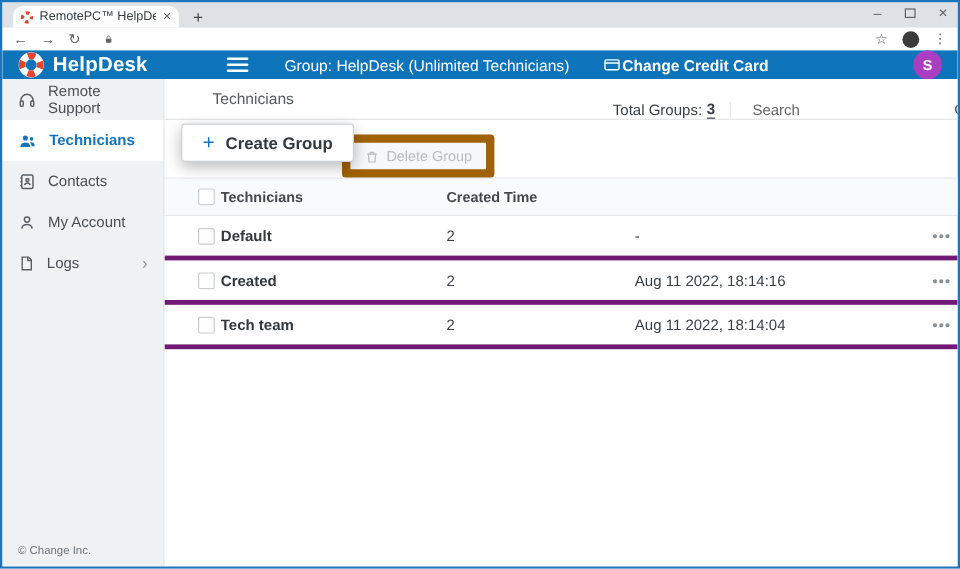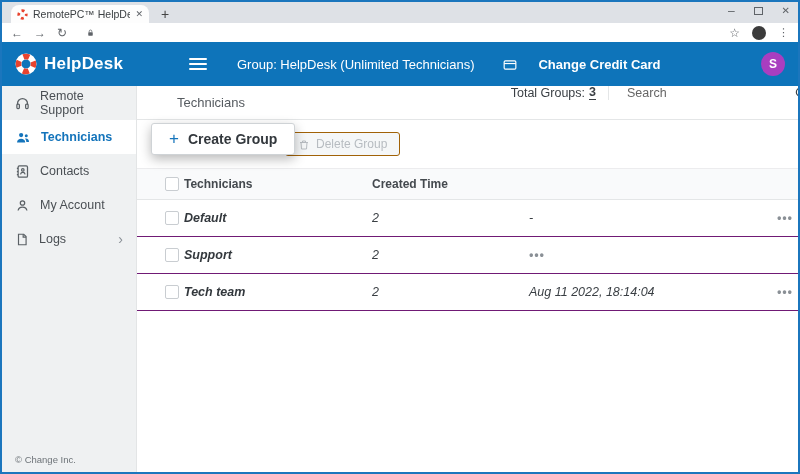--- a/index.html
+++ b/index.html
@@ -20,27 +20,27 @@
   .btoolbar { height:19px; background:#fff; display:flex; align-items:center; padding:0 9px; gap:11px; flex:0 0 auto; }
   .nav-ic { font-size:12px; color:#5f6368; line-height:12px; cursor:pointer; }
   .omnibox { flex:1; display:flex; align-items:center; gap:6px; padding-left:8px; }
   .url { font-size:11px; color:#3c4043; }
   .right-ic { display:flex; align-items:center; gap:12px; }
   .star { font-size:12px; color:#5f6368; }
   .chrome-avatar { width:14px; height:14px; border-radius:50%; background:#3b3b3b; display:inline-block; }
   .kebab { font-size:11px; color:#5f6368; }
 
   
-  .app-header { height:44px; background:#0e74ba; display:flex; align-items:center; padding:0 13px; color:#fff; flex:0 0 auto; }
+  .app-header { height:24px; background:#0e74ba; display:flex; align-items:center; padding:0 13px; color:#fff; flex:0 0 auto; }
   .logo { display:flex; align-items:center; gap:7px; width:150px; }
   .logo-text { font-size:17px; font-weight:bold; letter-spacing:.2px; }
   .hamburger { display:flex; flex-direction:column; gap:3px; margin-left:24px; cursor:pointer; }
   .hamburger span { width:18px; height:2px; background:#fff; border-radius:1px; }
   .plan-text { font-size:13px; margin-left:30px; }
-  .ccc { display:flex; align-items:flex-end; gap:20px; margin-left:28px; cursor:pointer; }
+  .ccc { display:flex; align-items:flex-start; gap:0; margin-left:28px; cursor:pointer; }
   .ccc-label { font-size:13px; font-weight:600; }
   .hdr-spacer { flex:1; }
   .user-avatar { width:24px; height:24px; border-radius:50%; background:#a93ec0; color:#fff; font-size:12px; font-weight:600; display:flex; align-items:center; justify-content:center; cursor:pointer; }
 
   
   .app-body { flex:1; display:flex; min-height:0; }
   .sidebar { width:135px; background:#eff1f2; border-right:1px solid #e3e5e6; position:relative; flex:0 0 auto; }
   .side-item { height:34px; display:flex; align-items:center; gap:10px; padding:0 13px; font-size:12.5px; color:#4a4f54; cursor:pointer; }
   .side-item .sicon { display:flex; color:#5a6065; }
   .side-item.active { background:#fff; color:#1474bb; font-weight:700; }
@@ -48,36 +48,36 @@
   .side-chevron { margin-left:auto; color:#8a9096; font-size:14px; line-height:14px; }
   .side-footer { position:absolute; bottom:7px; left:13px; font-size:9.5px; color:#6d7378; }
 
   .main { flex:1; display:flex; flex-direction:column; background:#fff; min-width:0; }
 
   .tabs-row { height:34px; display:flex; align-items:stretch; border-bottom:1px solid #e4e6e7; flex:0 0 auto; }
   .main-tab { display:flex; align-items:center; font-size:13px; color:#565b60; border-bottom:3px solid transparent; padding-top:2px; cursor:pointer; }
   .main-tab.t1 { margin-left:40px; }
   .main-tab.t2 { margin-left:33px; }
   .main-tab.active { color:#1474bb; font-weight:700; border-bottom-color:#1474bb; }
-  .tabs-right { margin-left:auto; display:flex; align-items:flex-start; }
+  .tabs-right { margin-left:auto; display:flex; align-items:flex-end; }
   .total { display:flex; align-items:center; font-size:12.5px; color:#3a3f44; margin-right:12px; gap:4px; }
   .total-count { font-weight:600; border-bottom:1px solid #3a3f44; line-height:13px; }
   .search-wrap { width:190px; border-left:1px solid #e4e6e7; display:flex; align-items:center; padding:0 10px 0 18px; gap:6px; }
   .search-input { border:none; outline:none; flex:1; font-size:12.5px; color:#0f172a; background:transparent; font-family:"Liberation Sans",sans-serif; }
   .search-input::placeholder { color:#666; }
 
   .actions-row { height:48px; position:relative; flex:0 0 auto; }
   .create-btn { position:absolute; left:14px; top:3px; background:#fff; border:1px solid #cfd3d6; border-radius:3px; box-shadow:0 4px 12px rgba(0,0,0,.28); padding:7px 17px; display:flex; align-items:center; gap:9px; font-size:14px; font-weight:600; color:#33383d; cursor:pointer; z-index:2; }
   .plus { color:#1474bb; font-size:17px; font-weight:400; line-height:14px; }
-  .delete-btn { position:absolute; left:148px; top:12px; background:#f5f7f8; border:1px solid #a16207; border-radius:3px; padding:4px 12px; display:flex; align-items:flex-end; gap:6px; font-size:12px; color:#b7bcc1; cursor:default; }
+  .delete-btn { position:absolute; left:148px; top:12px; background:#f5f7f8; border:7px solid #a16207; border-radius:3px; padding:4px 12px; display:flex; align-items:flex-end; gap:6px; font-size:12px; color:#b7bcc1; cursor:default; }
 
   .grid { display:grid; grid-template-columns:19px 188px 157px 248px 1fr; padding-left:28px; align-items:center; }
   .thead { height:32px; background:#f9fafb; border-top:1px solid #ececee; border-bottom:1px solid #e4e6e7; font-size:12px; font-weight:700; color:#44494e; flex:0 0 auto; }
   .sort { color:#1474bb; font-size:12px; margin-left:5px; font-weight:400; }
-  .trow { height:37px; border-bottom:1px solid #701a75; font-size:12.5px; color:#3a3f44; flex:0 0 auto;font-style:italic; }
+  .trow { height:37px; border-bottom:4px solid #701a75; font-size:12.5px; color:#3a3f44; flex:0 0 auto; }
   .gname { font-weight:700; color:#33383d; }
   .checkbox { width:14px; height:14px; border:1px solid #c9cdd1; border-radius:2px; background:#fff; cursor:pointer; }
   .row-menu { color:#8a9096; font-weight:bold; letter-spacing:1px; font-size:12px; cursor:pointer; justify-self:start; }
   .table-rest { flex:1; }
 </style>
 </head>
 <body>
 
 <div class="window">
 
@@ -250,22 +250,23 @@
 
       <div class="grid trow">
         <span class="checkbox"></span>
         <span class="gname">Default</span>
         <span>2</span>
         <span>-</span>
         <span class="row-menu">•••</span>
       </div>
       <div class="grid trow">
         <span class="checkbox"></span>
-        <span class="gname">Support</span>
+        <span class="gname">Created</span>
         <span>2</span>
+        <span>Aug 11 2022, 18:14:16</span>
         <span class="row-menu">•••</span>
       </div>
       <div class="grid trow">
         <span class="checkbox"></span>
         <span class="gname">Tech team</span>
         <span>2</span>
         <span>Aug 11 2022, 18:14:04</span>
         <span class="row-menu">•••</span>
       </div>
 

